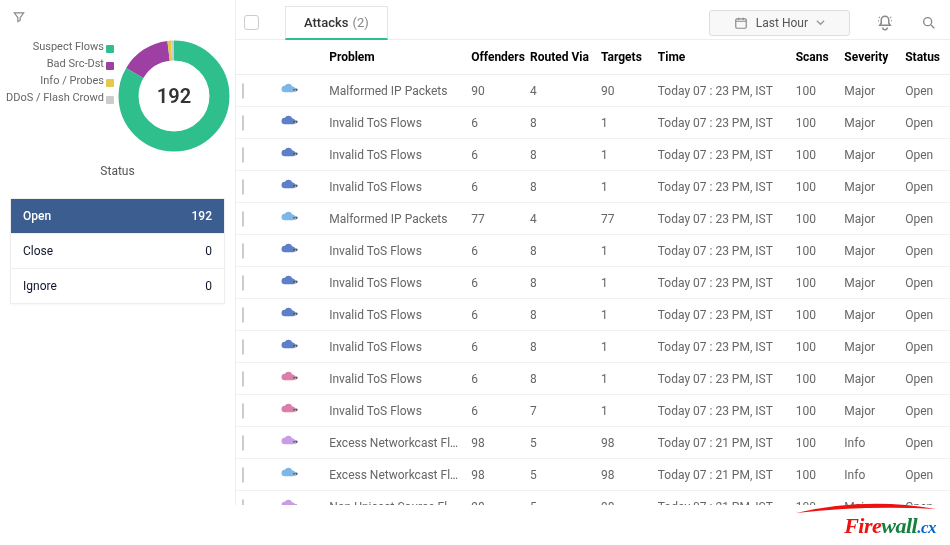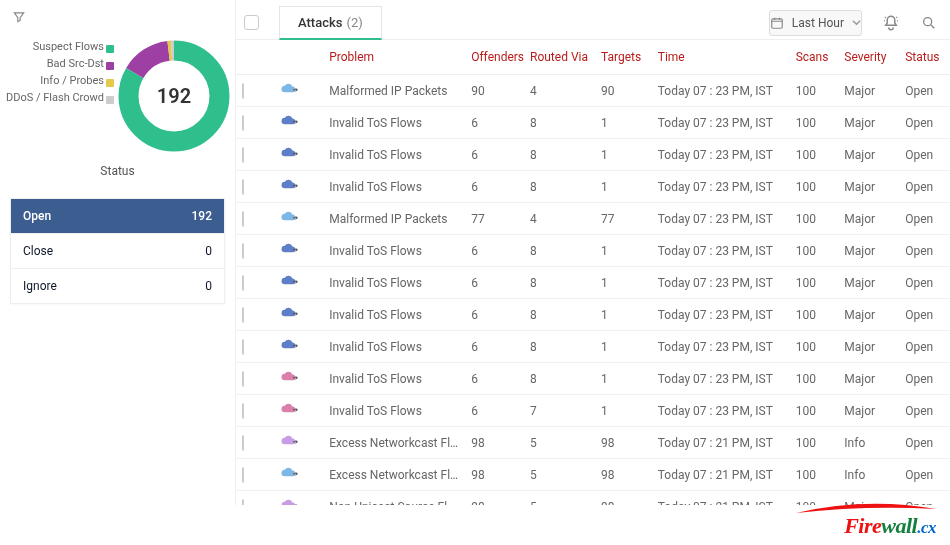--- a/index.html
+++ b/index.html
@@ -14,30 +14,30 @@
 .leg-swatch { width: 8px; height: 8px; border-radius: 1px; }
 .donut-wrap { position: relative; width: 120px; height: 120px; flex: none; }
 .donut-wrap svg { width: 120px; height: 120px; transform: rotate(-90deg); }
 .donut-center { position: absolute; inset: 0; display: flex; align-items: center; justify-content: center; font-size: 20px; font-weight: 600; color: #333; }
 .status-title { text-align: center; font-size: 12px; color: #555; margin-top: 2px; }
 .status-card { margin: 14px 10px 0 10px; border: 1px solid #eee; background: #fff; box-shadow: 0 1px 2px rgba(0,0,0,0.04); }
 .status-row { display: flex; justify-content: space-between; align-items: center; padding: 10px 12px; border-top: 1px solid #eee; font-size: 12px; color: #0f172a; }
 .status-row:first-child { border-top: none; }
 .status-row.open { background: #3b5d8f; color: #fff; font-weight: 500; }
 .main { flex: 1; display: flex; flex-direction: column; overflow: hidden; }
-.topbar { display: flex; align-items: center; padding: 6px 12px 0 8px; gap: 20px; border-bottom: 1px solid #eee; text-align: center; }
+.topbar { display: flex; align-items: center; padding: 6px 12px 0 8px; gap: 26px; border-bottom: 1px solid #eee; text-align: center; }
 .chk { width: 15px; height: 15px; border: 1px solid #ccc; border-radius: 3px; background: #fff; flex: none; }
 .tab { padding: 8px 18px 8px 18px; border: 1px solid #e5e5e5; border-bottom: 2px solid #2fbf8c; background: #fff; font-size: 13px; color: #333; font-weight: 500; display: flex; gap: 4px; align-items: baseline; margin-bottom: -1px; }
 .tab .cnt { color: #888; font-weight: 400; }
 .topbar-spacer { flex: 1; }
-.range-btn { display: flex; align-items: center; gap: 8px; padding: 5px 0; border: 1px solid #ddd; border-radius: 3px; background: #f8f8f8; color: #555; font-size: 12px; }
+.range-btn { display: flex; align-items: center; gap: 8px; padding: 5px 24px; border: 1px solid #ddd; border-radius: 3px; background: #f8f8f8; color: #555; font-size: 12px; }
 .icon-btn { width: 18px; height: 18px; color: #888; display: flex; align-items: center; justify-content: center; }
 .table-wrap { flex: 1; overflow-y: auto; }
 table { width: 100%; border-collapse: collapse; table-layout: fixed; }
-th { text-align: left; font-weight: 400; font-size: 12px; color: #b91c1c; padding: 10px 6px; border-bottom: 1px solid #eee; background: #fff; }
+th { text-align: left; font-weight: 700; font-size: 12px; color: #000000; padding: 10px 6px; border-bottom: 1px solid #eee; background: #fff; }
 td { padding: 7px 6px; border-bottom: 1px solid #f1f1f1; font-size: 12px; color: #666; white-space: nowrap; overflow: hidden; text-overflow: ellipsis; }
 col.c-chk { width: 36px; }
 col.c-ico { width: 50px; }
 col.c-prob { width: 140px; }
 col.c-off { width: 58px; }
 col.c-rout { width: 70px; }
 col.c-targ { width: 56px; }
 col.c-time { width: 136px; }
 col.c-hits { width: 48px; }
 col.c-sev { width: 60px; }

